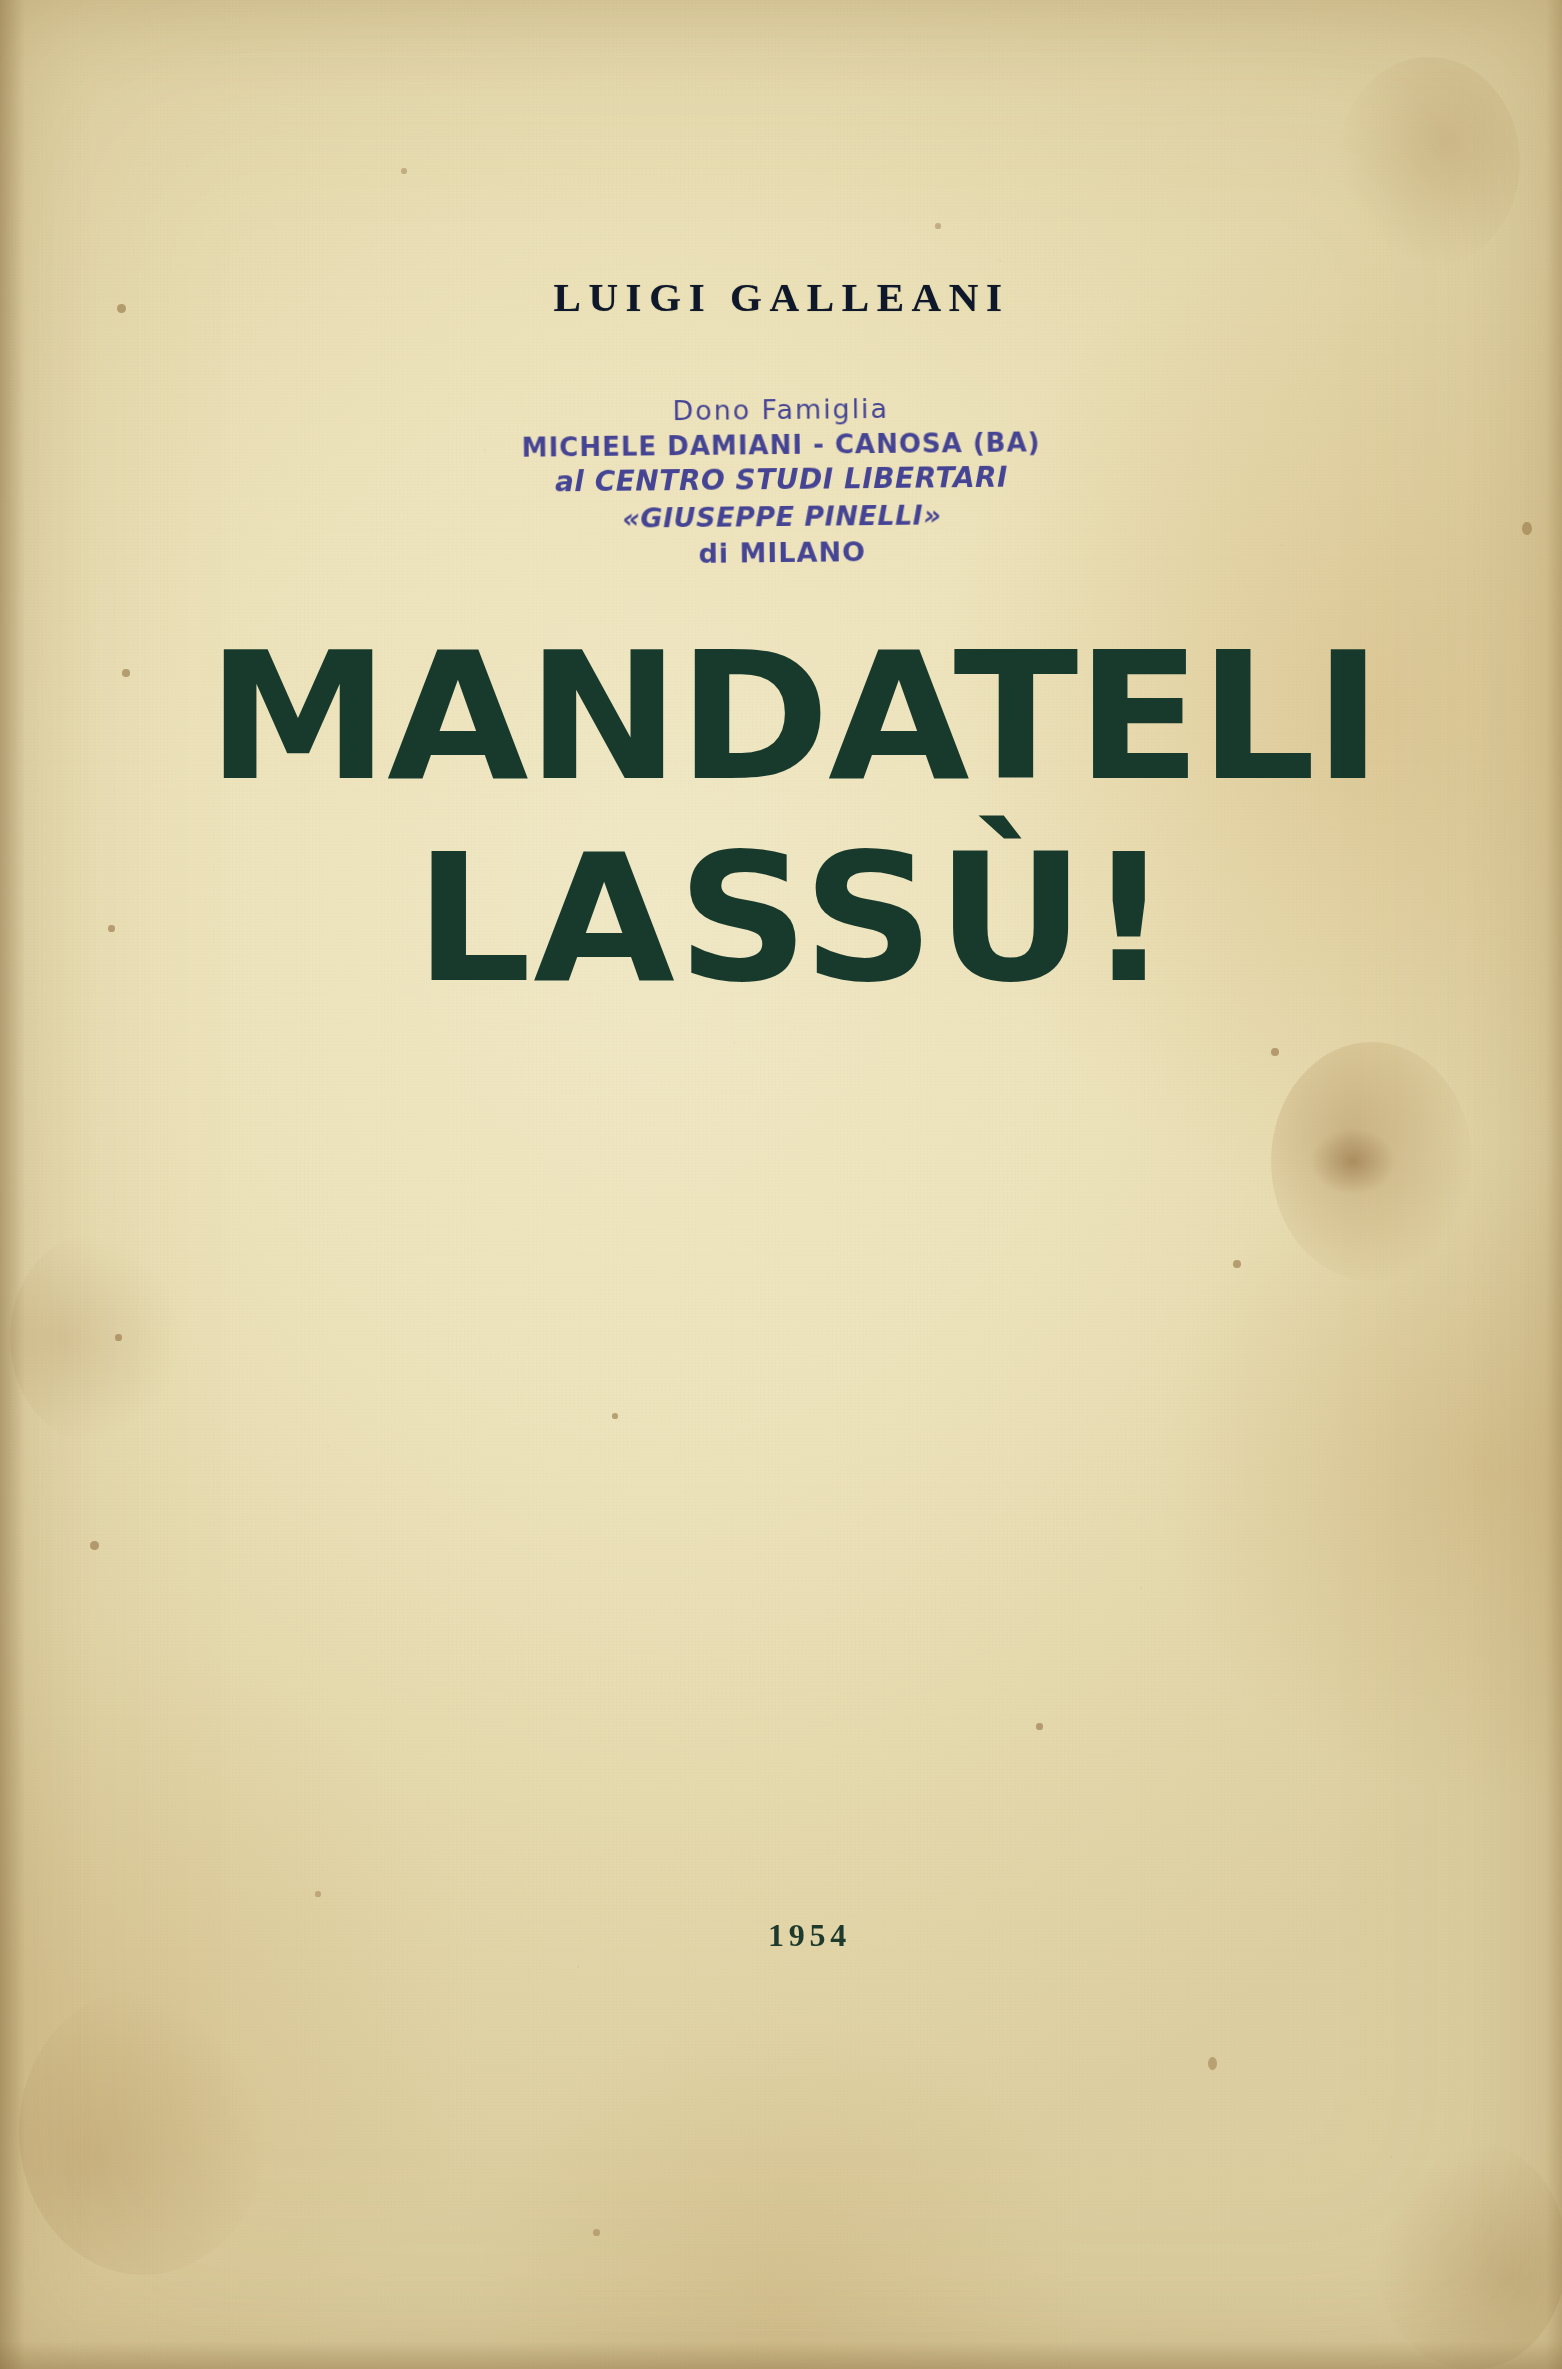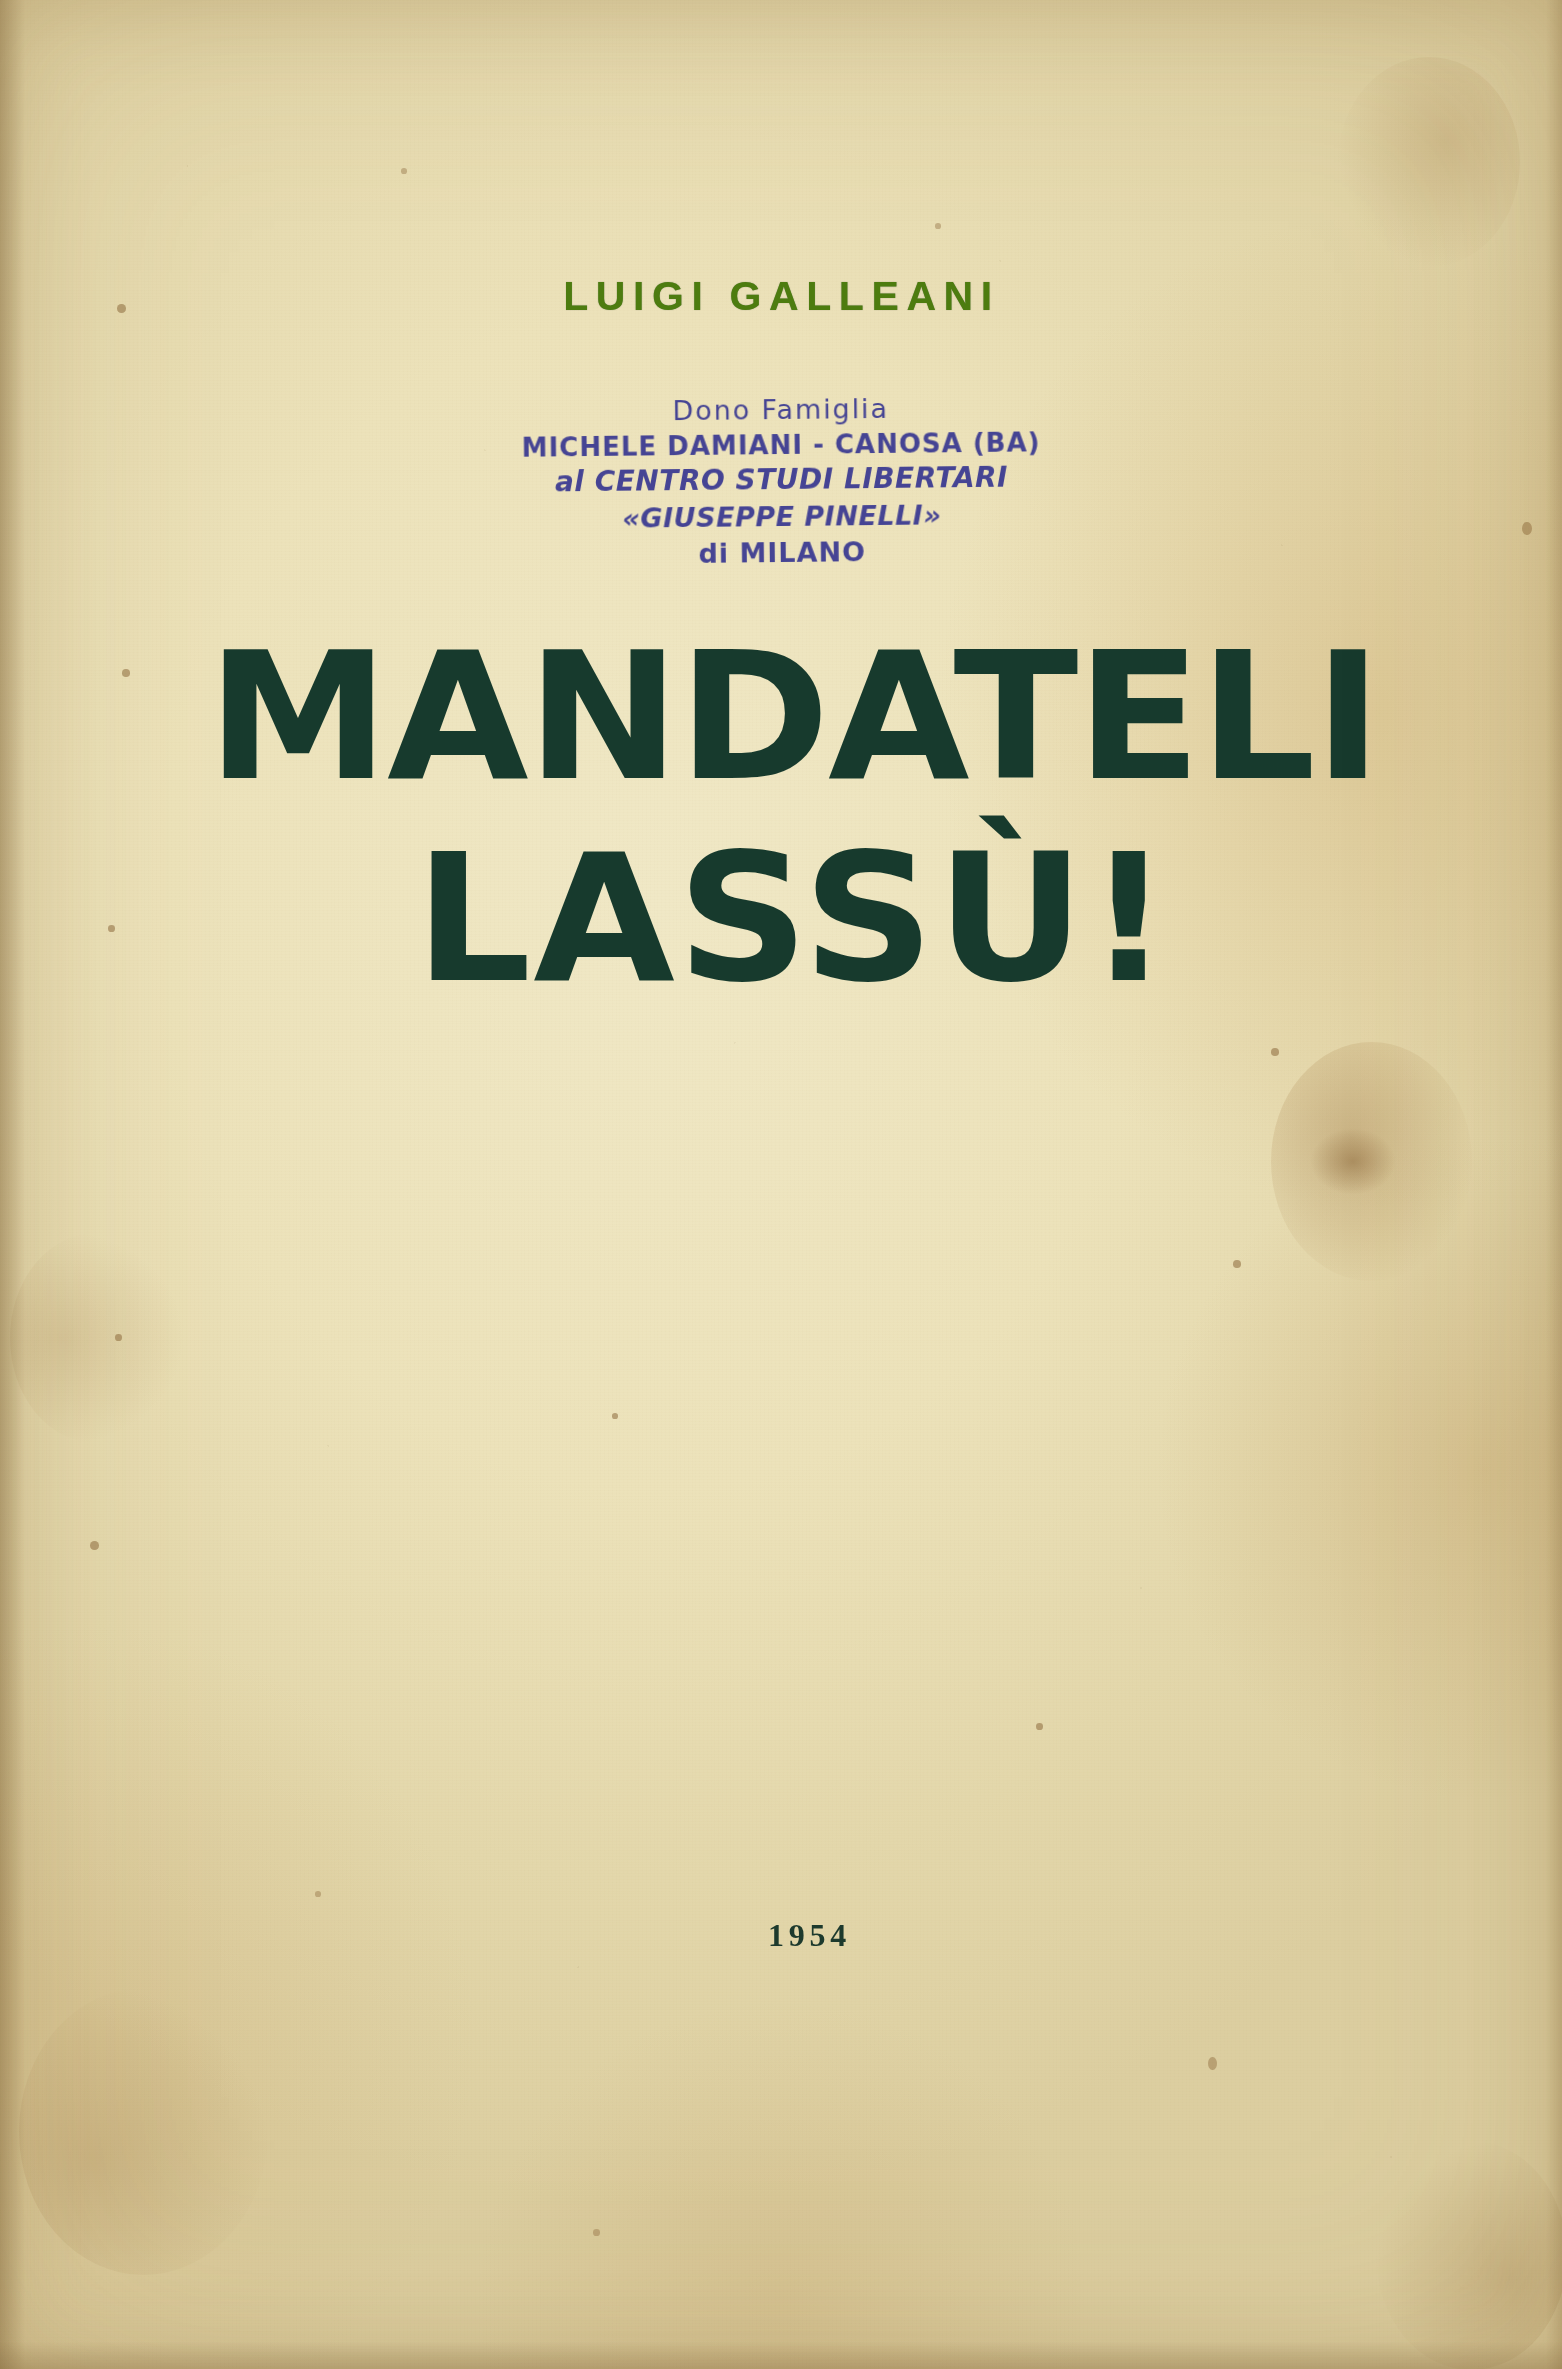--- a/index.html
+++ b/index.html
@@ -79,25 +79,25 @@
     pointer-events: none;
   }
 
   
   .author {
     position: absolute;
     top: 273px;
     left: 0;
     width: 100%;
     text-align: center;
-    font-family: Liberation Sans, sans-serif;
+    font-family: Liberation Serif, serif;
     font-weight: bold;
     font-size: 41px;
     letter-spacing: 7.6px;
-    color: #4d7c0f;
+    color: #0f172a;
     text-shadow: 0 0 1px rgba(30,58,46,0.5);
   }
   .stamp {
     position: absolute;
     top: 392px;
     left: 0;
     width: 100%;
     text-align: center;
     color: #2f2f8f;
     font-family: "DejaVu Sans", sans-serif;

